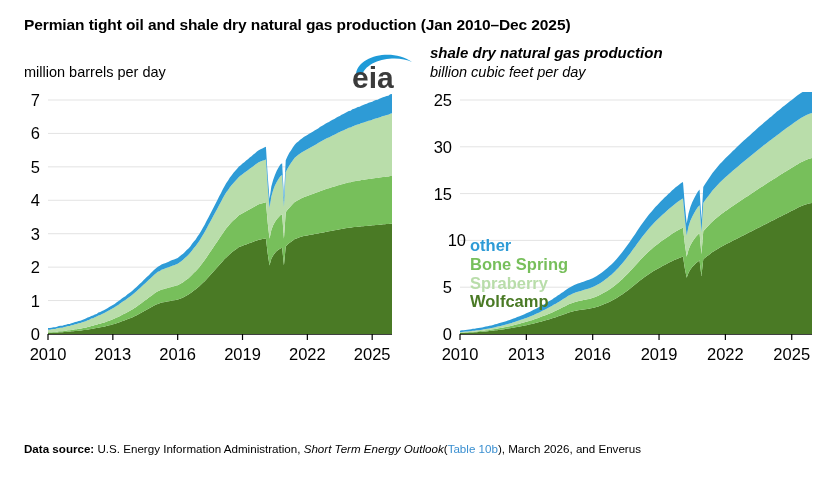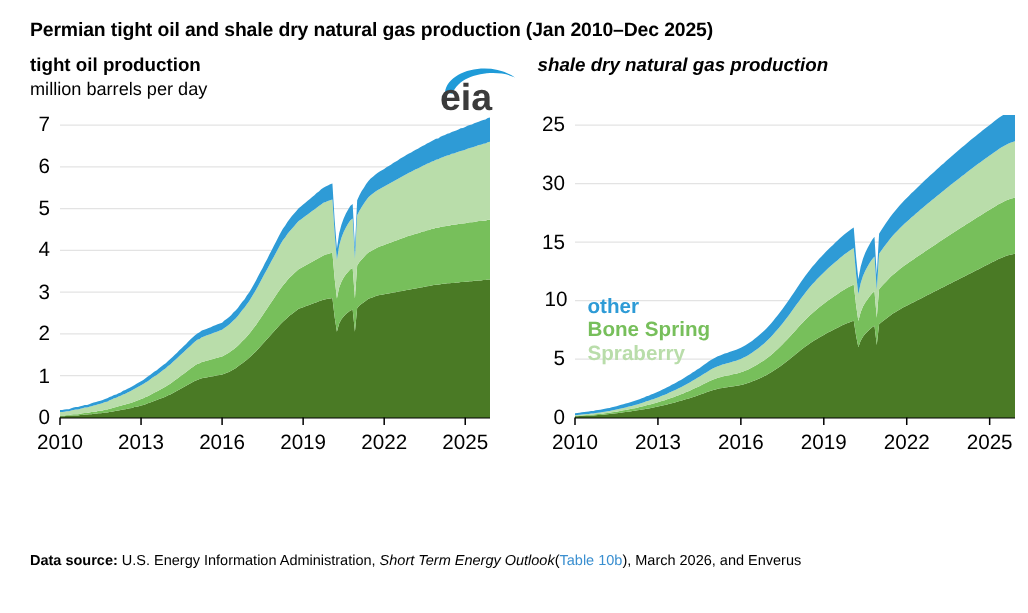--- a/index.html
+++ b/index.html
@@ -71,21 +71,20 @@
   <div class="title">Permian tight oil and shale dry natural gas production (Jan 2010–Dec 2025)</div>
 
   <div class="logo">
     <svg width="92" height="46" viewBox="0 0 92 46">
       <path d="M14 26 C16 8, 50 0, 70 14 C56 7, 26 10, 20 27 Z" fill="#1f9bd8"></path>
       <text x="10" y="40" font-family="Liberation Sans, sans-serif" font-size="30" font-weight="bold" fill="#3b3b3b">eia</text>
     </svg>
   </div>
 
   <div class="panel left">
-    <div class="panel-title">tight oil production</div>
     <div class="panel-sub">million barrels per day</div>
     <div class="plotwrap" id="plot0">
         <svg width="410" height="290" class="plotsvg">
           <line x1="48" x2="392" y1="242" y2="242" stroke="#000000" stroke-width="1.4"></line>
           <line x1="48" x2="392" y1="208.57142857142858" y2="208.57142857142858" stroke="#e3e3e3" stroke-width="1"></line>
           <line x1="48" x2="392" y1="175.14285714285717" y2="175.14285714285717" stroke="#e3e3e3" stroke-width="1"></line>
           <line x1="48" x2="392" y1="141.71428571428572" y2="141.71428571428572" stroke="#e3e3e3" stroke-width="1"></line>
           <line x1="48" x2="392" y1="108.2857142857143" y2="108.2857142857143" stroke="#e3e3e3" stroke-width="1"></line>
           <line x1="48" x2="392" y1="74.85714285714286" y2="74.85714285714286" stroke="#e3e3e3" stroke-width="1"></line>
           <line x1="48" x2="392" y1="41.428571428571445" y2="41.428571428571445" stroke="#e3e3e3" stroke-width="1"></line>
@@ -113,20 +112,21 @@
         <div class="xlab" style="left: 84.8377px; top: 254px;">2013</div>
         <div class="xlab" style="left: 149.675px; top: 254px;">2016</div>
         <div class="xlab" style="left: 214.513px; top: 254px;">2019</div>
         <div class="xlab" style="left: 279.351px; top: 254px;">2022</div>
         <div class="xlab" style="left: 344.188px; top: 254px;">2025</div>
       </div>
   </div>
 
   <div class="panel right">
     <div class="panel-title">shale dry natural gas production</div>
+    <div class="panel-sub">billion cubic feet per day</div>
     <div class="plotwrap" id="plot1">
         <svg width="410" height="290" class="plotsvg">
           <line x1="48" x2="400" y1="242" y2="242" stroke="#000000" stroke-width="1.4"></line>
           <line x1="48" x2="400" y1="195.2" y2="195.2" stroke="#e3e3e3" stroke-width="1"></line>
           <line x1="48" x2="400" y1="148.39999999999998" y2="148.39999999999998" stroke="#e3e3e3" stroke-width="1"></line>
           <line x1="48" x2="400" y1="101.6" y2="101.6" stroke="#e3e3e3" stroke-width="1"></line>
           <line x1="48" x2="400" y1="54.79999999999998" y2="54.79999999999998" stroke="#e3e3e3" stroke-width="1"></line>
           <line x1="48" x2="400" y1="8" y2="8" stroke="#e3e3e3" stroke-width="1"></line>
           <path d="M 48.00 241.06 L 49.84 240.97 L 51.69 240.88 L 53.53 240.78 L 55.37 240.69 L 57.21 240.60 L 59.06 240.50 L 60.90 240.41 L 62.74 240.32 L 64.59 240.13 L 66.43 240.03 L 68.27 239.94 L 70.12 239.75 L 71.96 239.57 L 73.80 239.38 L 75.64 239.19 L 77.49 239.00 L 79.33 238.82 L 81.17 238.63 L 83.02 238.35 L 84.86 238.16 L 86.70 237.88 L 88.54 237.69 L 90.39 237.41 L 92.23 237.13 L 94.07 236.85 L 95.92 236.57 L 97.76 236.29 L 99.60 236.01 L 101.45 235.64 L 103.29 235.35 L 105.13 234.98 L 106.97 234.70 L 108.82 234.32 L 110.66 233.95 L 112.50 233.58 L 114.35 233.20 L 116.19 232.83 L 118.03 232.36 L 119.87 231.98 L 121.72 231.52 L 123.56 231.05 L 125.40 230.58 L 127.25 230.11 L 129.09 229.64 L 130.93 229.08 L 132.77 228.62 L 134.62 228.05 L 136.46 227.49 L 138.30 226.93 L 140.15 226.37 L 141.99 225.71 L 143.83 225.15 L 145.68 224.50 L 147.52 223.84 L 149.36 223.19 L 151.20 222.53 L 153.05 221.88 L 154.89 221.22 L 156.73 220.57 L 158.58 220.00 L 160.42 219.54 L 162.26 219.07 L 164.10 218.69 L 165.95 218.32 L 167.79 218.04 L 169.63 217.76 L 171.48 217.48 L 173.32 217.20 L 175.16 216.92 L 177.01 216.63 L 178.85 216.35 L 180.69 215.98 L 182.53 215.51 L 184.38 214.95 L 186.22 214.39 L 188.06 213.73 L 189.91 213.08 L 191.75 212.33 L 193.59 211.58 L 195.43 210.74 L 197.28 209.90 L 199.12 209.05 L 200.96 208.12 L 202.81 207.09 L 204.65 205.96 L 206.49 204.84 L 208.34 203.62 L 210.18 202.41 L 212.02 201.10 L 213.86 199.79 L 215.71 198.38 L 217.55 196.98 L 219.39 195.57 L 221.24 194.08 L 223.08 192.58 L 224.92 191.08 L 226.76 189.58 L 228.61 188.09 L 230.45 186.68 L 232.29 185.28 L 234.14 183.97 L 235.98 182.66 L 237.82 181.44 L 239.66 180.22 L 241.51 179.10 L 243.35 177.98 L 245.19 176.95 L 247.04 175.92 L 248.88 174.89 L 250.72 173.86 L 252.57 172.92 L 254.41 171.99 L 256.25 171.05 L 258.09 170.12 L 259.94 169.18 L 261.78 168.24 L 263.62 167.40 L 265.47 166.65 L 267.31 165.90 L 269.15 165.25 L 270.99 164.59 L 272.84 176.48 L 274.68 185.84 L 276.52 180.69 L 278.37 177.42 L 280.21 175.08 L 282.05 173.20 L 283.90 171.33 L 285.74 169.74 L 287.58 168.52 L 289.42 183.97 L 291.27 167.31 L 293.11 165.72 L 294.95 164.31 L 296.80 162.91 L 298.64 161.50 L 300.48 160.10 L 302.32 158.88 L 304.17 157.76 L 306.01 156.64 L 307.85 155.51 L 309.70 154.48 L 311.54 153.45 L 313.38 152.52 L 315.23 151.58 L 317.07 150.65 L 318.91 149.71 L 320.75 148.77 L 322.60 147.84 L 324.44 146.90 L 326.28 145.97 L 328.13 145.03 L 329.97 144.09 L 331.81 143.16 L 333.65 142.22 L 335.50 141.29 L 337.34 140.35 L 339.18 139.41 L 341.03 138.48 L 342.87 137.54 L 344.71 136.61 L 346.55 135.67 L 348.40 134.73 L 350.24 133.80 L 352.08 132.86 L 353.93 131.93 L 355.77 130.99 L 357.61 130.05 L 359.46 129.12 L 361.30 128.18 L 363.14 127.25 L 364.98 126.31 L 366.83 125.37 L 368.67 124.44 L 370.51 123.50 L 372.36 122.57 L 374.20 121.63 L 376.04 120.69 L 377.88 119.76 L 379.73 118.82 L 381.57 117.89 L 383.41 116.95 L 385.26 116.01 L 387.10 115.08 L 388.94 114.33 L 390.79 113.58 L 392.63 112.83 L 394.47 112.27 L 396.31 111.71 L 398.16 111.33 L 400.00 110.96 L 400.00 242.00 L 398.16 242.00 L 396.31 242.00 L 394.47 242.00 L 392.63 242.00 L 390.79 242.00 L 388.94 242.00 L 387.10 242.00 L 385.26 242.00 L 383.41 242.00 L 381.57 242.00 L 379.73 242.00 L 377.88 242.00 L 376.04 242.00 L 374.20 242.00 L 372.36 242.00 L 370.51 242.00 L 368.67 242.00 L 366.83 242.00 L 364.98 242.00 L 363.14 242.00 L 361.30 242.00 L 359.46 242.00 L 357.61 242.00 L 355.77 242.00 L 353.93 242.00 L 352.08 242.00 L 350.24 242.00 L 348.40 242.00 L 346.55 242.00 L 344.71 242.00 L 342.87 242.00 L 341.03 242.00 L 339.18 242.00 L 337.34 242.00 L 335.50 242.00 L 333.65 242.00 L 331.81 242.00 L 329.97 242.00 L 328.13 242.00 L 326.28 242.00 L 324.44 242.00 L 322.60 242.00 L 320.75 242.00 L 318.91 242.00 L 317.07 242.00 L 315.23 242.00 L 313.38 242.00 L 311.54 242.00 L 309.70 242.00 L 307.85 242.00 L 306.01 242.00 L 304.17 242.00 L 302.32 242.00 L 300.48 242.00 L 298.64 242.00 L 296.80 242.00 L 294.95 242.00 L 293.11 242.00 L 291.27 242.00 L 289.42 242.00 L 287.58 242.00 L 285.74 242.00 L 283.90 242.00 L 282.05 242.00 L 280.21 242.00 L 278.37 242.00 L 276.52 242.00 L 274.68 242.00 L 272.84 242.00 L 270.99 242.00 L 269.15 242.00 L 267.31 242.00 L 265.47 242.00 L 263.62 242.00 L 261.78 242.00 L 259.94 242.00 L 258.09 242.00 L 256.25 242.00 L 254.41 242.00 L 252.57 242.00 L 250.72 242.00 L 248.88 242.00 L 247.04 242.00 L 245.19 242.00 L 243.35 242.00 L 241.51 242.00 L 239.66 242.00 L 237.82 242.00 L 235.98 242.00 L 234.14 242.00 L 232.29 242.00 L 230.45 242.00 L 228.61 242.00 L 226.76 242.00 L 224.92 242.00 L 223.08 242.00 L 221.24 242.00 L 219.39 242.00 L 217.55 242.00 L 215.71 242.00 L 213.86 242.00 L 212.02 242.00 L 210.18 242.00 L 208.34 242.00 L 206.49 242.00 L 204.65 242.00 L 202.81 242.00 L 200.96 242.00 L 199.12 242.00 L 197.28 242.00 L 195.43 242.00 L 193.59 242.00 L 191.75 242.00 L 189.91 242.00 L 188.06 242.00 L 186.22 242.00 L 184.38 242.00 L 182.53 242.00 L 180.69 242.00 L 178.85 242.00 L 177.01 242.00 L 175.16 242.00 L 173.32 242.00 L 171.48 242.00 L 169.63 242.00 L 167.79 242.00 L 165.95 242.00 L 164.10 242.00 L 162.26 242.00 L 160.42 242.00 L 158.58 242.00 L 156.73 242.00 L 154.89 242.00 L 153.05 242.00 L 151.20 242.00 L 149.36 242.00 L 147.52 242.00 L 145.68 242.00 L 143.83 242.00 L 141.99 242.00 L 140.15 242.00 L 138.30 242.00 L 136.46 242.00 L 134.62 242.00 L 132.77 242.00 L 130.93 242.00 L 129.09 242.00 L 127.25 242.00 L 125.40 242.00 L 123.56 242.00 L 121.72 242.00 L 119.87 242.00 L 118.03 242.00 L 116.19 242.00 L 114.35 242.00 L 112.50 242.00 L 110.66 242.00 L 108.82 242.00 L 106.97 242.00 L 105.13 242.00 L 103.29 242.00 L 101.45 242.00 L 99.60 242.00 L 97.76 242.00 L 95.92 242.00 L 94.07 242.00 L 92.23 242.00 L 90.39 242.00 L 88.54 242.00 L 86.70 242.00 L 84.86 242.00 L 83.02 242.00 L 81.17 242.00 L 79.33 242.00 L 77.49 242.00 L 75.64 242.00 L 73.80 242.00 L 71.96 242.00 L 70.12 242.00 L 68.27 242.00 L 66.43 242.00 L 64.59 242.00 L 62.74 242.00 L 60.90 242.00 L 59.06 242.00 L 57.21 242.00 L 55.37 242.00 L 53.53 242.00 L 51.69 242.00 L 49.84 242.00 L 48.00 242.00 Z" fill="#4a7a25"></path>
           <path d="M 48.00 240.69 L 49.84 240.60 L 51.69 240.41 L 53.53 240.32 L 55.37 240.22 L 57.21 240.03 L 59.06 239.94 L 60.90 239.75 L 62.74 239.66 L 64.59 239.38 L 66.43 239.29 L 68.27 239.10 L 70.12 238.91 L 71.96 238.63 L 73.80 238.35 L 75.64 238.16 L 77.49 237.88 L 79.33 237.60 L 81.17 237.32 L 83.02 236.95 L 84.86 236.66 L 86.70 236.29 L 88.54 236.01 L 90.39 235.64 L 92.23 235.26 L 94.07 234.89 L 95.92 234.51 L 97.76 234.14 L 99.60 233.67 L 101.45 233.20 L 103.29 232.83 L 105.13 232.27 L 106.97 231.89 L 108.82 231.33 L 110.66 230.86 L 112.50 230.30 L 114.35 229.83 L 116.19 229.27 L 118.03 228.62 L 119.87 228.15 L 121.72 227.49 L 123.56 226.84 L 125.40 226.18 L 127.25 225.53 L 129.09 224.87 L 130.93 224.12 L 132.77 223.47 L 134.62 222.72 L 136.46 221.88 L 138.30 221.13 L 140.15 220.38 L 141.99 219.44 L 143.83 218.69 L 145.68 217.76 L 147.52 216.92 L 149.36 215.98 L 151.20 215.04 L 153.05 214.20 L 154.89 213.26 L 156.73 212.33 L 158.58 211.58 L 160.42 210.92 L 162.26 210.27 L 164.10 209.80 L 165.95 209.24 L 167.79 208.87 L 169.63 208.49 L 171.48 208.12 L 173.32 207.65 L 175.16 207.27 L 177.01 206.90 L 178.85 206.43 L 180.69 205.87 L 182.53 205.22 L 184.38 204.47 L 186.22 203.72 L 188.06 202.78 L 189.91 201.85 L 191.75 200.82 L 193.59 199.79 L 195.43 198.66 L 197.28 197.45 L 199.12 196.32 L 200.96 195.01 L 202.81 193.61 L 204.65 192.11 L 206.49 190.52 L 208.34 188.84 L 210.18 187.15 L 212.02 185.37 L 213.86 183.59 L 215.71 181.63 L 217.55 179.76 L 219.39 177.79 L 221.24 175.73 L 223.08 173.77 L 224.92 171.71 L 226.76 169.65 L 228.61 167.59 L 230.45 165.72 L 232.29 163.75 L 234.14 161.97 L 235.98 160.19 L 237.82 158.51 L 239.66 156.92 L 241.51 155.33 L 243.35 153.83 L 245.19 152.42 L 247.04 151.02 L 248.88 149.62 L 250.72 148.21 L 252.57 147.00 L 254.41 145.69 L 256.25 144.38 L 258.09 143.16 L 259.94 141.85 L 261.78 140.63 L 263.62 139.51 L 265.47 138.48 L 267.31 137.45 L 269.15 136.51 L 270.99 135.67 L 272.84 151.96 L 274.68 164.78 L 276.52 157.76 L 278.37 153.27 L 280.21 149.99 L 282.05 147.37 L 283.90 144.84 L 285.74 142.69 L 287.58 141.01 L 289.42 162.25 L 291.27 139.32 L 293.11 137.17 L 294.95 135.20 L 296.80 133.33 L 298.64 131.36 L 300.48 129.49 L 302.32 127.81 L 304.17 126.31 L 306.01 124.72 L 307.85 123.22 L 309.70 121.82 L 311.54 120.41 L 313.38 119.10 L 315.23 117.89 L 317.07 116.58 L 318.91 115.36 L 320.75 114.05 L 322.60 112.83 L 324.44 111.52 L 326.28 110.30 L 328.13 109.09 L 329.97 107.78 L 331.81 106.56 L 333.65 105.34 L 335.50 104.13 L 337.34 102.91 L 339.18 101.69 L 341.03 100.48 L 342.87 99.26 L 344.71 98.04 L 346.55 96.83 L 348.40 95.61 L 350.24 94.39 L 352.08 93.18 L 353.93 92.05 L 355.77 90.84 L 357.61 89.62 L 359.46 88.50 L 361.30 87.28 L 363.14 86.16 L 364.98 84.94 L 366.83 83.82 L 368.67 82.60 L 370.51 81.48 L 372.36 80.35 L 374.20 79.14 L 376.04 78.01 L 377.88 76.89 L 379.73 75.77 L 381.57 74.64 L 383.41 73.52 L 385.26 72.40 L 387.10 71.27 L 388.94 70.34 L 390.79 69.40 L 392.63 68.47 L 394.47 67.81 L 396.31 67.06 L 398.16 66.59 L 400.00 66.03 L 400.00 110.96 L 398.16 111.33 L 396.31 111.71 L 394.47 112.27 L 392.63 112.83 L 390.79 113.58 L 388.94 114.33 L 387.10 115.08 L 385.26 116.01 L 383.41 116.95 L 381.57 117.89 L 379.73 118.82 L 377.88 119.76 L 376.04 120.69 L 374.20 121.63 L 372.36 122.57 L 370.51 123.50 L 368.67 124.44 L 366.83 125.37 L 364.98 126.31 L 363.14 127.25 L 361.30 128.18 L 359.46 129.12 L 357.61 130.05 L 355.77 130.99 L 353.93 131.93 L 352.08 132.86 L 350.24 133.80 L 348.40 134.73 L 346.55 135.67 L 344.71 136.61 L 342.87 137.54 L 341.03 138.48 L 339.18 139.41 L 337.34 140.35 L 335.50 141.29 L 333.65 142.22 L 331.81 143.16 L 329.97 144.09 L 328.13 145.03 L 326.28 145.97 L 324.44 146.90 L 322.60 147.84 L 320.75 148.77 L 318.91 149.71 L 317.07 150.65 L 315.23 151.58 L 313.38 152.52 L 311.54 153.45 L 309.70 154.48 L 307.85 155.51 L 306.01 156.64 L 304.17 157.76 L 302.32 158.88 L 300.48 160.10 L 298.64 161.50 L 296.80 162.91 L 294.95 164.31 L 293.11 165.72 L 291.27 167.31 L 289.42 183.97 L 287.58 168.52 L 285.74 169.74 L 283.90 171.33 L 282.05 173.20 L 280.21 175.08 L 278.37 177.42 L 276.52 180.69 L 274.68 185.84 L 272.84 176.48 L 270.99 164.59 L 269.15 165.25 L 267.31 165.90 L 265.47 166.65 L 263.62 167.40 L 261.78 168.24 L 259.94 169.18 L 258.09 170.12 L 256.25 171.05 L 254.41 171.99 L 252.57 172.92 L 250.72 173.86 L 248.88 174.89 L 247.04 175.92 L 245.19 176.95 L 243.35 177.98 L 241.51 179.10 L 239.66 180.22 L 237.82 181.44 L 235.98 182.66 L 234.14 183.97 L 232.29 185.28 L 230.45 186.68 L 228.61 188.09 L 226.76 189.58 L 224.92 191.08 L 223.08 192.58 L 221.24 194.08 L 219.39 195.57 L 217.55 196.98 L 215.71 198.38 L 213.86 199.79 L 212.02 201.10 L 210.18 202.41 L 208.34 203.62 L 206.49 204.84 L 204.65 205.96 L 202.81 207.09 L 200.96 208.12 L 199.12 209.05 L 197.28 209.90 L 195.43 210.74 L 193.59 211.58 L 191.75 212.33 L 189.91 213.08 L 188.06 213.73 L 186.22 214.39 L 184.38 214.95 L 182.53 215.51 L 180.69 215.98 L 178.85 216.35 L 177.01 216.63 L 175.16 216.92 L 173.32 217.20 L 171.48 217.48 L 169.63 217.76 L 167.79 218.04 L 165.95 218.32 L 164.10 218.69 L 162.26 219.07 L 160.42 219.54 L 158.58 220.00 L 156.73 220.57 L 154.89 221.22 L 153.05 221.88 L 151.20 222.53 L 149.36 223.19 L 147.52 223.84 L 145.68 224.50 L 143.83 225.15 L 141.99 225.71 L 140.15 226.37 L 138.30 226.93 L 136.46 227.49 L 134.62 228.05 L 132.77 228.62 L 130.93 229.08 L 129.09 229.64 L 127.25 230.11 L 125.40 230.58 L 123.56 231.05 L 121.72 231.52 L 119.87 231.98 L 118.03 232.36 L 116.19 232.83 L 114.35 233.20 L 112.50 233.58 L 110.66 233.95 L 108.82 234.32 L 106.97 234.70 L 105.13 234.98 L 103.29 235.35 L 101.45 235.64 L 99.60 236.01 L 97.76 236.29 L 95.92 236.57 L 94.07 236.85 L 92.23 237.13 L 90.39 237.41 L 88.54 237.69 L 86.70 237.88 L 84.86 238.16 L 83.02 238.35 L 81.17 238.63 L 79.33 238.82 L 77.49 239.00 L 75.64 239.19 L 73.80 239.38 L 71.96 239.57 L 70.12 239.75 L 68.27 239.94 L 66.43 240.03 L 64.59 240.13 L 62.74 240.32 L 60.90 240.41 L 59.06 240.50 L 57.21 240.60 L 55.37 240.69 L 53.53 240.78 L 51.69 240.88 L 49.84 240.97 L 48.00 241.06 Z" fill="#77bf5b"></path>
@@ -134,37 +134,38 @@
           <path d="M 48.00 238.63 L 49.84 238.35 L 51.69 238.16 L 53.53 237.88 L 55.37 237.69 L 57.21 237.41 L 59.06 237.23 L 60.90 236.85 L 62.74 236.76 L 64.59 236.29 L 66.43 236.01 L 68.27 235.82 L 70.12 235.45 L 71.96 234.98 L 73.80 234.51 L 75.64 234.32 L 77.49 233.86 L 79.33 233.39 L 81.17 232.92 L 83.02 232.36 L 84.86 231.89 L 86.70 231.33 L 88.54 230.86 L 90.39 230.30 L 92.23 229.74 L 94.07 229.18 L 95.92 228.52 L 97.76 227.96 L 99.60 227.30 L 101.45 226.56 L 103.29 225.99 L 105.13 225.06 L 106.97 224.50 L 108.82 223.65 L 110.66 223.00 L 112.50 222.16 L 114.35 221.31 L 116.19 220.57 L 118.03 219.63 L 119.87 218.79 L 121.72 217.85 L 123.56 216.92 L 125.40 215.89 L 127.25 214.95 L 129.09 213.92 L 130.93 212.89 L 132.77 211.95 L 134.62 210.83 L 136.46 209.61 L 138.30 208.49 L 140.15 207.46 L 141.99 206.06 L 143.83 205.03 L 145.68 203.62 L 147.52 202.50 L 149.36 201.10 L 151.20 199.88 L 153.05 198.57 L 154.89 197.26 L 156.73 195.95 L 158.58 194.92 L 160.42 193.98 L 162.26 193.05 L 164.10 192.30 L 165.95 191.55 L 167.79 190.89 L 169.63 190.33 L 171.48 189.68 L 173.32 189.02 L 175.16 188.37 L 177.01 187.81 L 178.85 187.06 L 180.69 186.21 L 182.53 185.28 L 184.38 184.25 L 186.22 183.03 L 188.06 181.82 L 189.91 180.50 L 191.75 179.01 L 193.59 177.60 L 195.43 176.01 L 197.28 174.33 L 199.12 172.74 L 200.96 170.96 L 202.81 168.99 L 204.65 166.93 L 206.49 164.78 L 208.34 162.44 L 210.18 160.19 L 212.02 157.76 L 213.86 155.33 L 215.71 152.71 L 217.55 150.18 L 219.39 147.56 L 221.24 144.75 L 223.08 142.13 L 224.92 139.32 L 226.76 136.61 L 228.61 133.80 L 230.45 131.27 L 232.29 128.65 L 234.14 126.22 L 235.98 123.78 L 237.82 121.44 L 239.66 119.38 L 241.51 117.14 L 243.35 115.08 L 245.19 113.21 L 247.04 111.24 L 248.88 109.28 L 250.72 107.40 L 252.57 105.62 L 254.41 103.94 L 256.25 102.07 L 258.09 100.48 L 259.94 98.60 L 261.78 97.01 L 263.62 95.33 L 265.47 93.92 L 267.31 92.52 L 269.15 91.12 L 270.99 89.90 L 272.84 113.11 L 274.68 131.46 L 276.52 121.44 L 278.37 114.98 L 280.21 110.21 L 282.05 106.47 L 283.90 102.91 L 285.74 99.82 L 287.58 97.39 L 289.42 127.81 L 291.27 94.95 L 293.11 91.96 L 294.95 89.15 L 296.80 86.44 L 298.64 83.72 L 300.48 81.10 L 302.32 78.76 L 304.17 76.52 L 306.01 74.36 L 307.85 72.12 L 309.70 70.15 L 311.54 68.18 L 313.38 66.31 L 315.23 64.53 L 317.07 62.66 L 318.91 60.98 L 320.75 59.11 L 322.60 57.42 L 324.44 55.55 L 326.28 53.86 L 328.13 52.09 L 329.97 50.31 L 331.81 48.62 L 333.65 46.94 L 335.50 45.35 L 337.34 43.66 L 339.18 41.98 L 341.03 40.29 L 342.87 38.70 L 344.71 37.02 L 346.55 35.33 L 348.40 33.74 L 350.24 32.15 L 352.08 30.56 L 353.93 28.97 L 355.77 27.47 L 357.61 25.78 L 359.46 24.38 L 361.30 22.70 L 363.14 21.29 L 364.98 19.61 L 366.83 18.20 L 368.67 16.70 L 370.51 15.11 L 372.36 13.71 L 374.20 12.21 L 376.04 10.71 L 377.88 9.31 L 379.73 7.91 L 381.57 6.50 L 383.41 5.00 L 385.26 3.60 L 387.10 2.20 L 388.94 0.98 L 390.79 -0.14 L 392.63 -1.36 L 394.47 -2.30 L 396.31 -3.23 L 398.16 -3.98 L 400.00 -4.73 L 400.00 20.92 L 398.16 21.57 L 396.31 22.23 L 394.47 23.07 L 392.63 23.91 L 390.79 25.04 L 388.94 26.06 L 387.10 27.19 L 385.26 28.50 L 383.41 29.81 L 381.57 31.12 L 379.73 32.43 L 377.88 33.74 L 376.04 35.05 L 374.20 36.36 L 372.36 37.76 L 370.51 39.08 L 368.67 40.48 L 366.83 41.88 L 364.98 43.19 L 363.14 44.69 L 361.30 46.00 L 359.46 47.50 L 357.61 48.81 L 355.77 50.31 L 353.93 51.71 L 352.08 53.12 L 350.24 54.61 L 348.40 56.02 L 346.55 57.51 L 344.71 59.01 L 342.87 60.51 L 341.03 62.01 L 339.18 63.50 L 337.34 65.00 L 335.50 66.50 L 333.65 68.00 L 331.81 69.50 L 329.97 70.99 L 328.13 72.58 L 326.28 74.18 L 324.44 75.67 L 322.60 77.36 L 320.75 78.86 L 318.91 80.54 L 317.07 82.04 L 315.23 83.72 L 313.38 85.31 L 311.54 87.00 L 309.70 88.78 L 307.85 90.56 L 306.01 92.52 L 304.17 94.49 L 302.32 96.45 L 300.48 98.60 L 298.64 100.94 L 296.80 103.38 L 294.95 105.81 L 293.11 108.34 L 291.27 111.05 L 289.42 140.26 L 287.58 113.21 L 285.74 115.36 L 283.90 118.07 L 282.05 121.26 L 280.21 124.63 L 278.37 128.84 L 276.52 134.55 L 274.68 143.44 L 272.84 127.15 L 270.99 106.47 L 269.15 107.59 L 267.31 108.81 L 265.47 110.12 L 263.62 111.43 L 261.78 112.93 L 259.94 114.42 L 258.09 116.11 L 256.25 117.61 L 254.41 119.29 L 252.57 120.88 L 250.72 122.47 L 248.88 124.25 L 247.04 126.03 L 245.19 127.81 L 243.35 129.59 L 241.51 131.46 L 239.66 133.52 L 237.82 135.48 L 235.98 137.64 L 234.14 139.88 L 232.29 142.13 L 230.45 144.56 L 228.61 146.90 L 226.76 149.52 L 224.92 152.05 L 223.08 154.67 L 221.24 157.10 L 219.39 159.73 L 217.55 162.16 L 215.71 164.50 L 213.86 166.93 L 212.02 169.18 L 210.18 171.43 L 208.34 173.48 L 206.49 175.64 L 204.65 177.60 L 202.81 179.48 L 200.96 181.25 L 199.12 182.94 L 197.28 184.34 L 195.43 185.93 L 193.59 187.34 L 191.75 188.65 L 189.91 189.96 L 188.06 191.18 L 186.22 192.30 L 184.38 193.33 L 182.53 194.26 L 180.69 195.11 L 178.85 195.86 L 177.01 196.51 L 175.16 196.98 L 173.32 197.54 L 171.48 198.10 L 169.63 198.66 L 167.79 199.13 L 165.95 199.69 L 164.10 200.35 L 162.26 201.00 L 160.42 201.85 L 158.58 202.69 L 156.73 203.62 L 154.89 204.75 L 153.05 205.96 L 151.20 207.09 L 149.36 208.21 L 147.52 209.43 L 145.68 210.46 L 143.83 211.67 L 141.99 212.61 L 140.15 213.83 L 138.30 214.76 L 136.46 215.70 L 134.62 216.82 L 132.77 217.76 L 130.93 218.60 L 129.09 219.54 L 127.25 220.38 L 125.40 221.22 L 123.56 222.06 L 121.72 222.91 L 119.87 223.75 L 118.03 224.40 L 116.19 225.25 L 114.35 225.90 L 112.50 226.56 L 110.66 227.30 L 108.82 227.87 L 106.97 228.62 L 105.13 229.08 L 103.29 229.83 L 101.45 230.30 L 99.60 230.96 L 97.76 231.52 L 95.92 231.98 L 94.07 232.55 L 92.23 233.01 L 90.39 233.48 L 88.54 233.95 L 86.70 234.32 L 84.86 234.79 L 83.02 235.17 L 81.17 235.64 L 79.33 236.01 L 77.49 236.38 L 75.64 236.76 L 73.80 236.95 L 71.96 237.32 L 70.12 237.69 L 68.27 237.98 L 66.43 238.16 L 64.59 238.35 L 62.74 238.72 L 60.90 238.82 L 59.06 239.10 L 57.21 239.19 L 55.37 239.47 L 53.53 239.57 L 51.69 239.75 L 49.84 239.94 L 48.00 240.13 Z" fill="#2e9bd6"></path>
           <line x1="48" x2="48" y1="242" y2="248" stroke="#000" stroke-width="1.2"></line>
           <line x1="114.3455497382199" x2="114.3455497382199" y1="242" y2="248" stroke="#000" stroke-width="1.2"></line>
           <line x1="180.6910994764398" x2="180.6910994764398" y1="242" y2="248" stroke="#000" stroke-width="1.2"></line>
           <line x1="247.0366492146597" x2="247.0366492146597" y1="242" y2="248" stroke="#000" stroke-width="1.2"></line>
           <line x1="313.3821989528796" x2="313.3821989528796" y1="242" y2="248" stroke="#000" stroke-width="1.2"></line>
           <line x1="379.72774869109946" x2="379.72774869109946" y1="242" y2="248" stroke="#000" stroke-width="1.2"></line>
         </svg>
         <div class="ylab" style="left: 10px; top: 234px;">0</div>
         <div class="ylab" style="left: 10px; top: 187.2px;">5</div>
-        <div class="ylab" style="left: 12px; top: 140.4px;">10</div>
+        <div class="ylab" style="left: 24px; top: 140.4px;">10</div>
         <div class="ylab" style="left: 10px; top: 93.6px;">15</div>
         <div class="ylab" style="left: 10px; top: 46.8px;">30</div>
         <div class="ylab" style="left: 10px; top: 0px;">25</div>
         <div class="xlab" style="left: 20px; top: 254px;">2010</div>
         <div class="xlab" style="left: 86.3455px; top: 254px;">2013</div>
         <div class="xlab" style="left: 152.691px; top: 254px;">2016</div>
         <div class="xlab" style="left: 219.037px; top: 254px;">2019</div>
         <div class="xlab" style="left: 285.382px; top: 254px;">2022</div>
         <div class="xlab" style="left: 351.728px; top: 254px;">2025</div>
       </div>
   </div>
 
   <div class="legend" id="legend">
       <div style="color: rgb(46, 155, 214);">other</div>
       <div style="color: rgb(119, 191, 91);">Bone Spring</div>
       <div style="color: rgb(185, 221, 170);">Spraberry</div>
+      <div style="color: rgb(74, 122, 37);">Wolfcamp</div>
     </div>
 
   <div class="footer">
     <div>
       <b>Data source:</b>
       <span>U.S. Energy Information Administration,</span>
       <i>Short Term Energy Outlook</i><span>(</span><a href="#">Table 10b</a><span>), March 2026, and Enverus</span>
     </div>
   </div>
 

